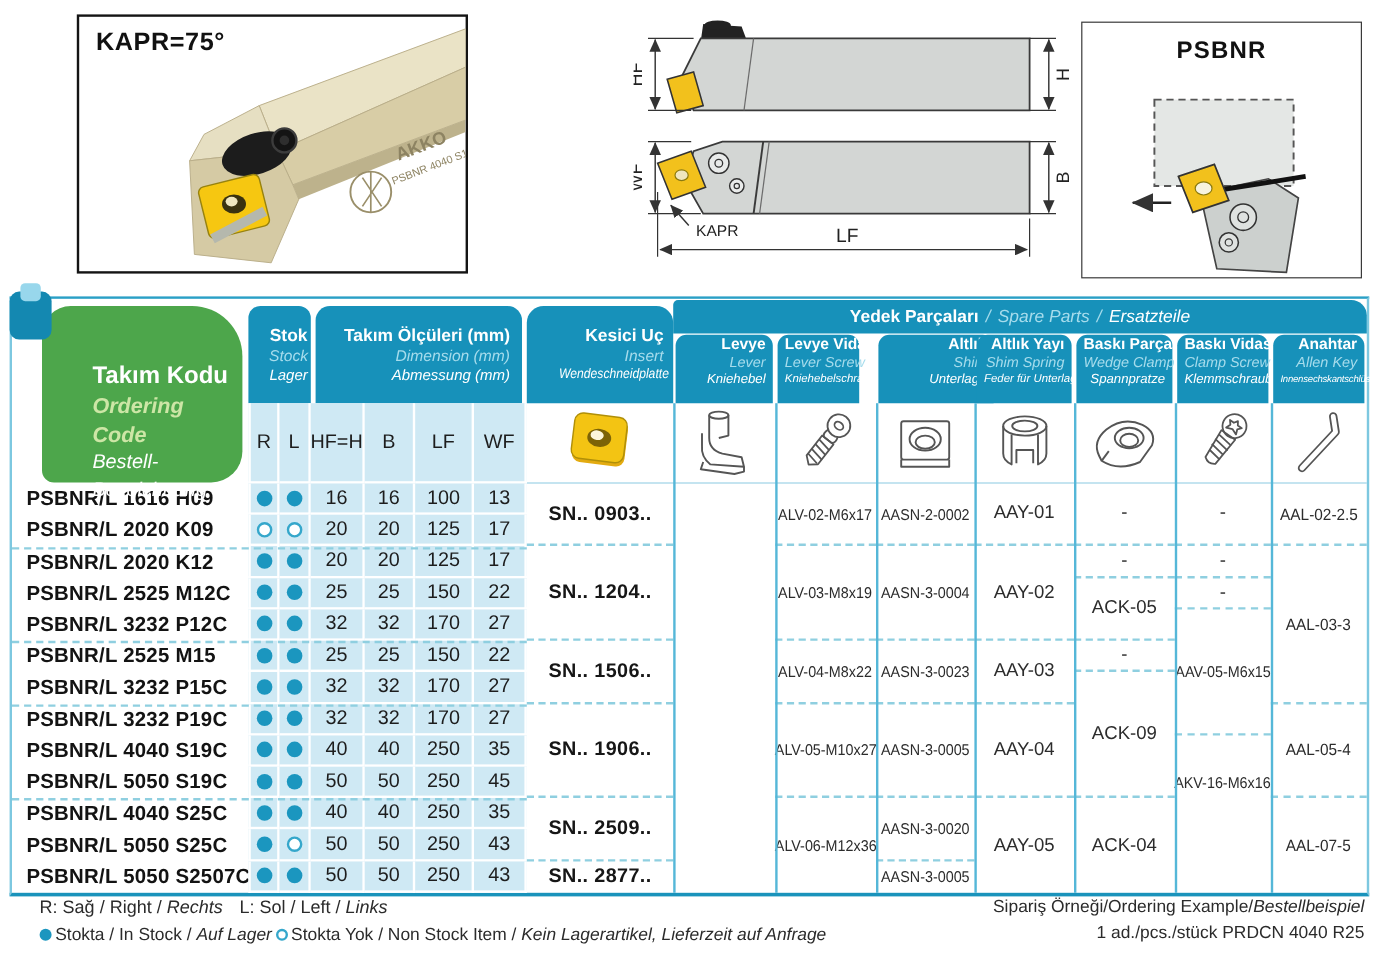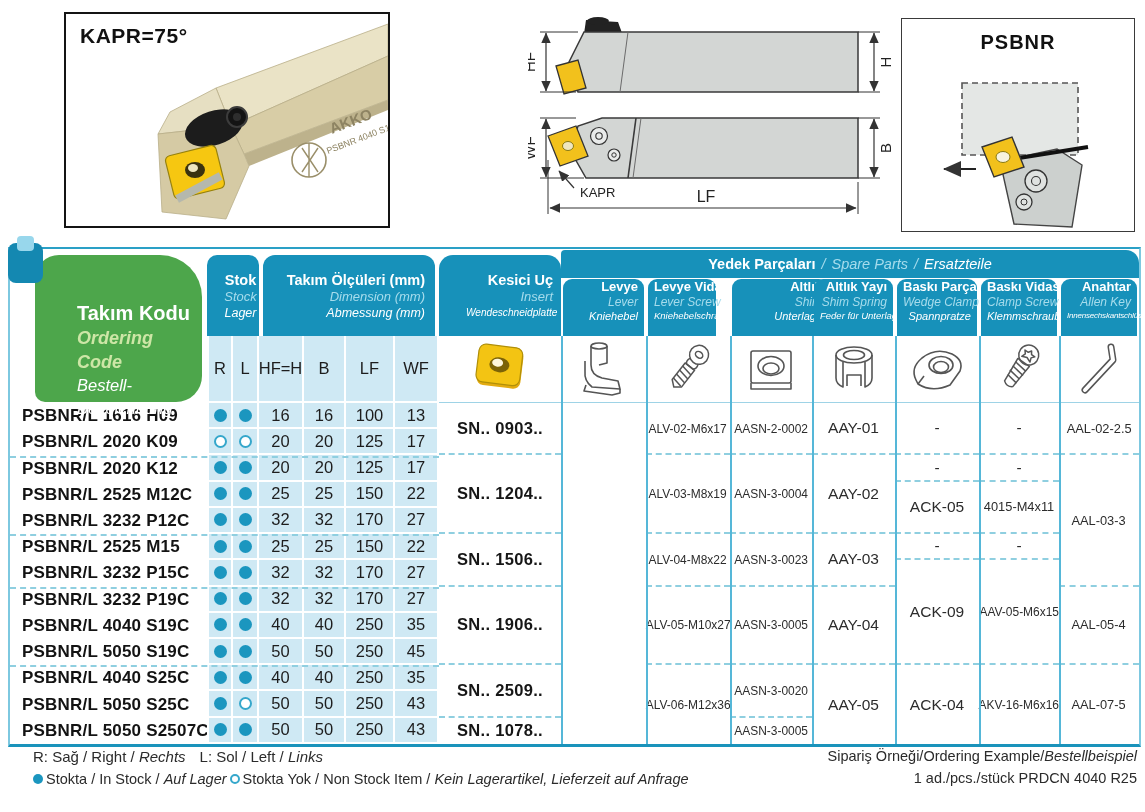--- a/index.html
+++ b/index.html
@@ -516,21 +516,21 @@
       <div class="bcell w-wf">43</div>
     </div>
   </div>
 
   <div class="abs scol bold-cell" style="left:429px;width:122px;">
     <div class="scell s2">SN.. 0903..</div>
     <div class="scell s3">SN.. 1204..</div>
     <div class="scell s2">SN.. 1506..</div>
     <div class="scell s3">SN.. 1906..</div>
     <div class="scell s2">SN.. 2509..</div>
-    <div class="scell s1">SN.. 1078..</div>
+    <div class="scell s1">SN.. 2877..</div>
   </div>
   <div class="abs scol" style="left:636px;width:84px;">
     <div class="scell s2">
         <span class="cond">ALV-02-M6x17</span>
       </div>
     <div class="scell s3">
         <span class="cond">ALV-03-M8x19</span>
       </div>
     <div class="scell s2">
         <span class="cond">ALV-04-M8x22</span>
@@ -573,23 +573,20 @@
     <div class="scell s2">-</div>
     <div class="scell s1">-</div>
     <div class="scell s2">ACK-05</div>
     <div class="scell s1">-</div>
     <div class="scell s4">ACK-09</div>
     <div class="scell s3">ACK-04</div>
   </div>
   <div class="abs scol" style="left:969px;width:80px;">
     <div class="scell s2">-</div>
     <div class="scell s1">-</div>
-    <div class="scell s2">
-        <span class="cond2">4015-M4x11</span>
-      </div>
     <div class="scell s1">-</div>
     <div class="scell s4">
         <span class="cond">AAV-05-M6x15</span>
       </div>
     <div class="scell s3">
         <span class="cond">AKV-16-M6x16</span>
       </div>
   </div>
   <div class="abs scol" style="left:1049px;width:80px;">
     <div class="scell s2">

